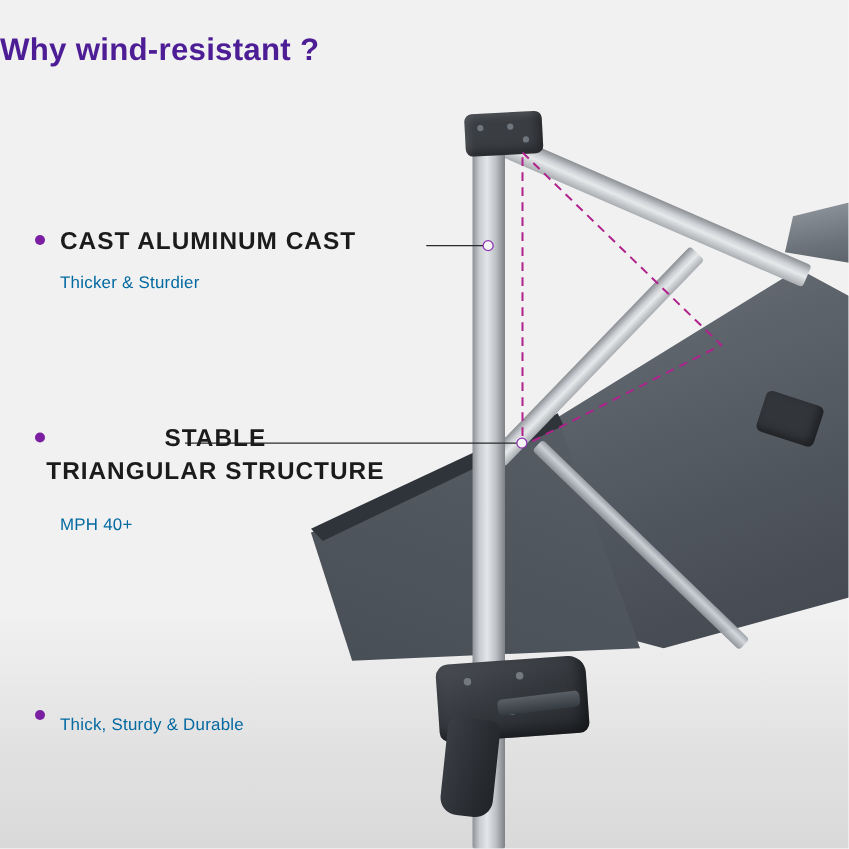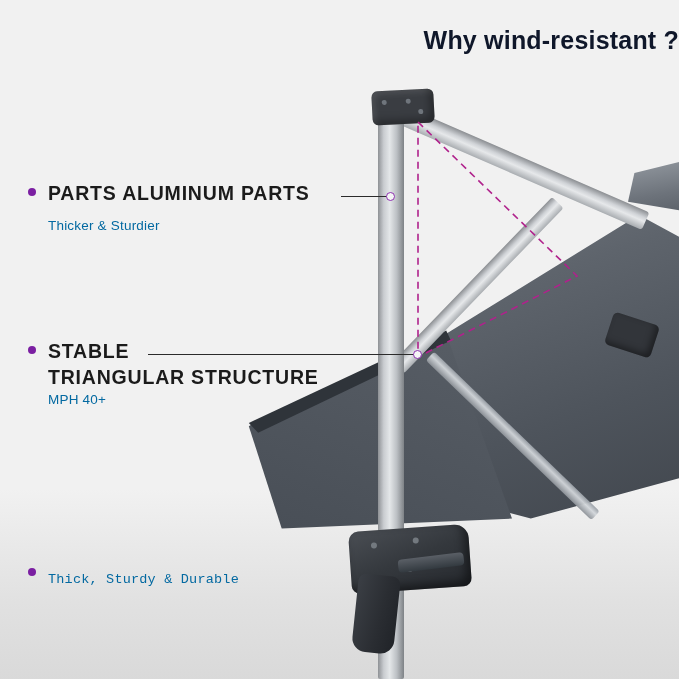--- a/index.html
+++ b/index.html
@@ -31,25 +31,25 @@
     height: 190px;
     background: linear-gradient(180deg, rgba(226,226,226,0) 0%, rgba(222,222,222,0.85) 60%, rgba(216,216,216,0.95) 100%);
   }
 
   
   .title {
     position: absolute;
     top: 26px;
     left: 0;
     width: 100%;
-    text-align: right;
+    text-align: left;
     font-size: 25px;
     font-weight: bold;
     letter-spacing: 0.2px;
-    color: #0f172a;
+    color: #4c1d95;
   }
 
   
   
   .mast {
     position: absolute;
     left: 378px;
     top: 104px;
     width: 26px;
     height: 575px;
@@ -285,31 +285,31 @@
   </svg>
 
   <div class="leader" style="left:341px; top:196px; width:48px;"></div>
   <div class="leader-dot" style="left:386px; top:192px;"></div>
 
   <div class="leader" style="left:148px; top:354px; width:268px;"></div>
   <div class="leader-dot" style="left:413px; top:350px;"></div>
 
   <div class="callout" style="left:28px; top:180px;">
     <div class="bullet" style="left:0px; top:8px;"></div>
-    <div class="callout-title" style="margin-left:20px;">PARTS ALUMINUM PARTS</div>
+    <div class="callout-title" style="margin-left:20px;">CAST ALUMINUM CAST</div>
     <div class="callout-sub" style="margin-left:20px;">Thicker &amp; Sturdier</div>
   </div>
 
   <div class="callout" style="left:28px; top:338px;">
     <div class="bullet" style="left:0px; top:8px;"></div>
-    <div class="callout-title" style="margin-left:20px;">STABLE
+    <div class="callout-title" style="margin-left:9px;text-align:center;">STABLE
 TRIANGULAR STRUCTURE</div>
-    <div class="callout-sub" style="margin-left:20px; margin-top:2px;">MPH 40+</div>
+    <div class="callout-sub" style="margin-left:20px; margin-top:22px;">MPH 40+</div>
   </div>
 
   <div class="callout" style="left:28px; top:560px;">
     <div class="bullet" style="left:0px; top:8px;"></div>
-    <div class="callout-sub" style="margin-left:20px;font-family:Liberation Mono, monospace;">Thick, Sturdy &amp; Durable</div>
+    <div class="callout-sub" style="margin-left:20px;">Thick, Sturdy &amp; Durable</div>
   </div>
 
   <div class="title">Why wind-resistant ?</div>
 
 </div>
 
 </body></html>

